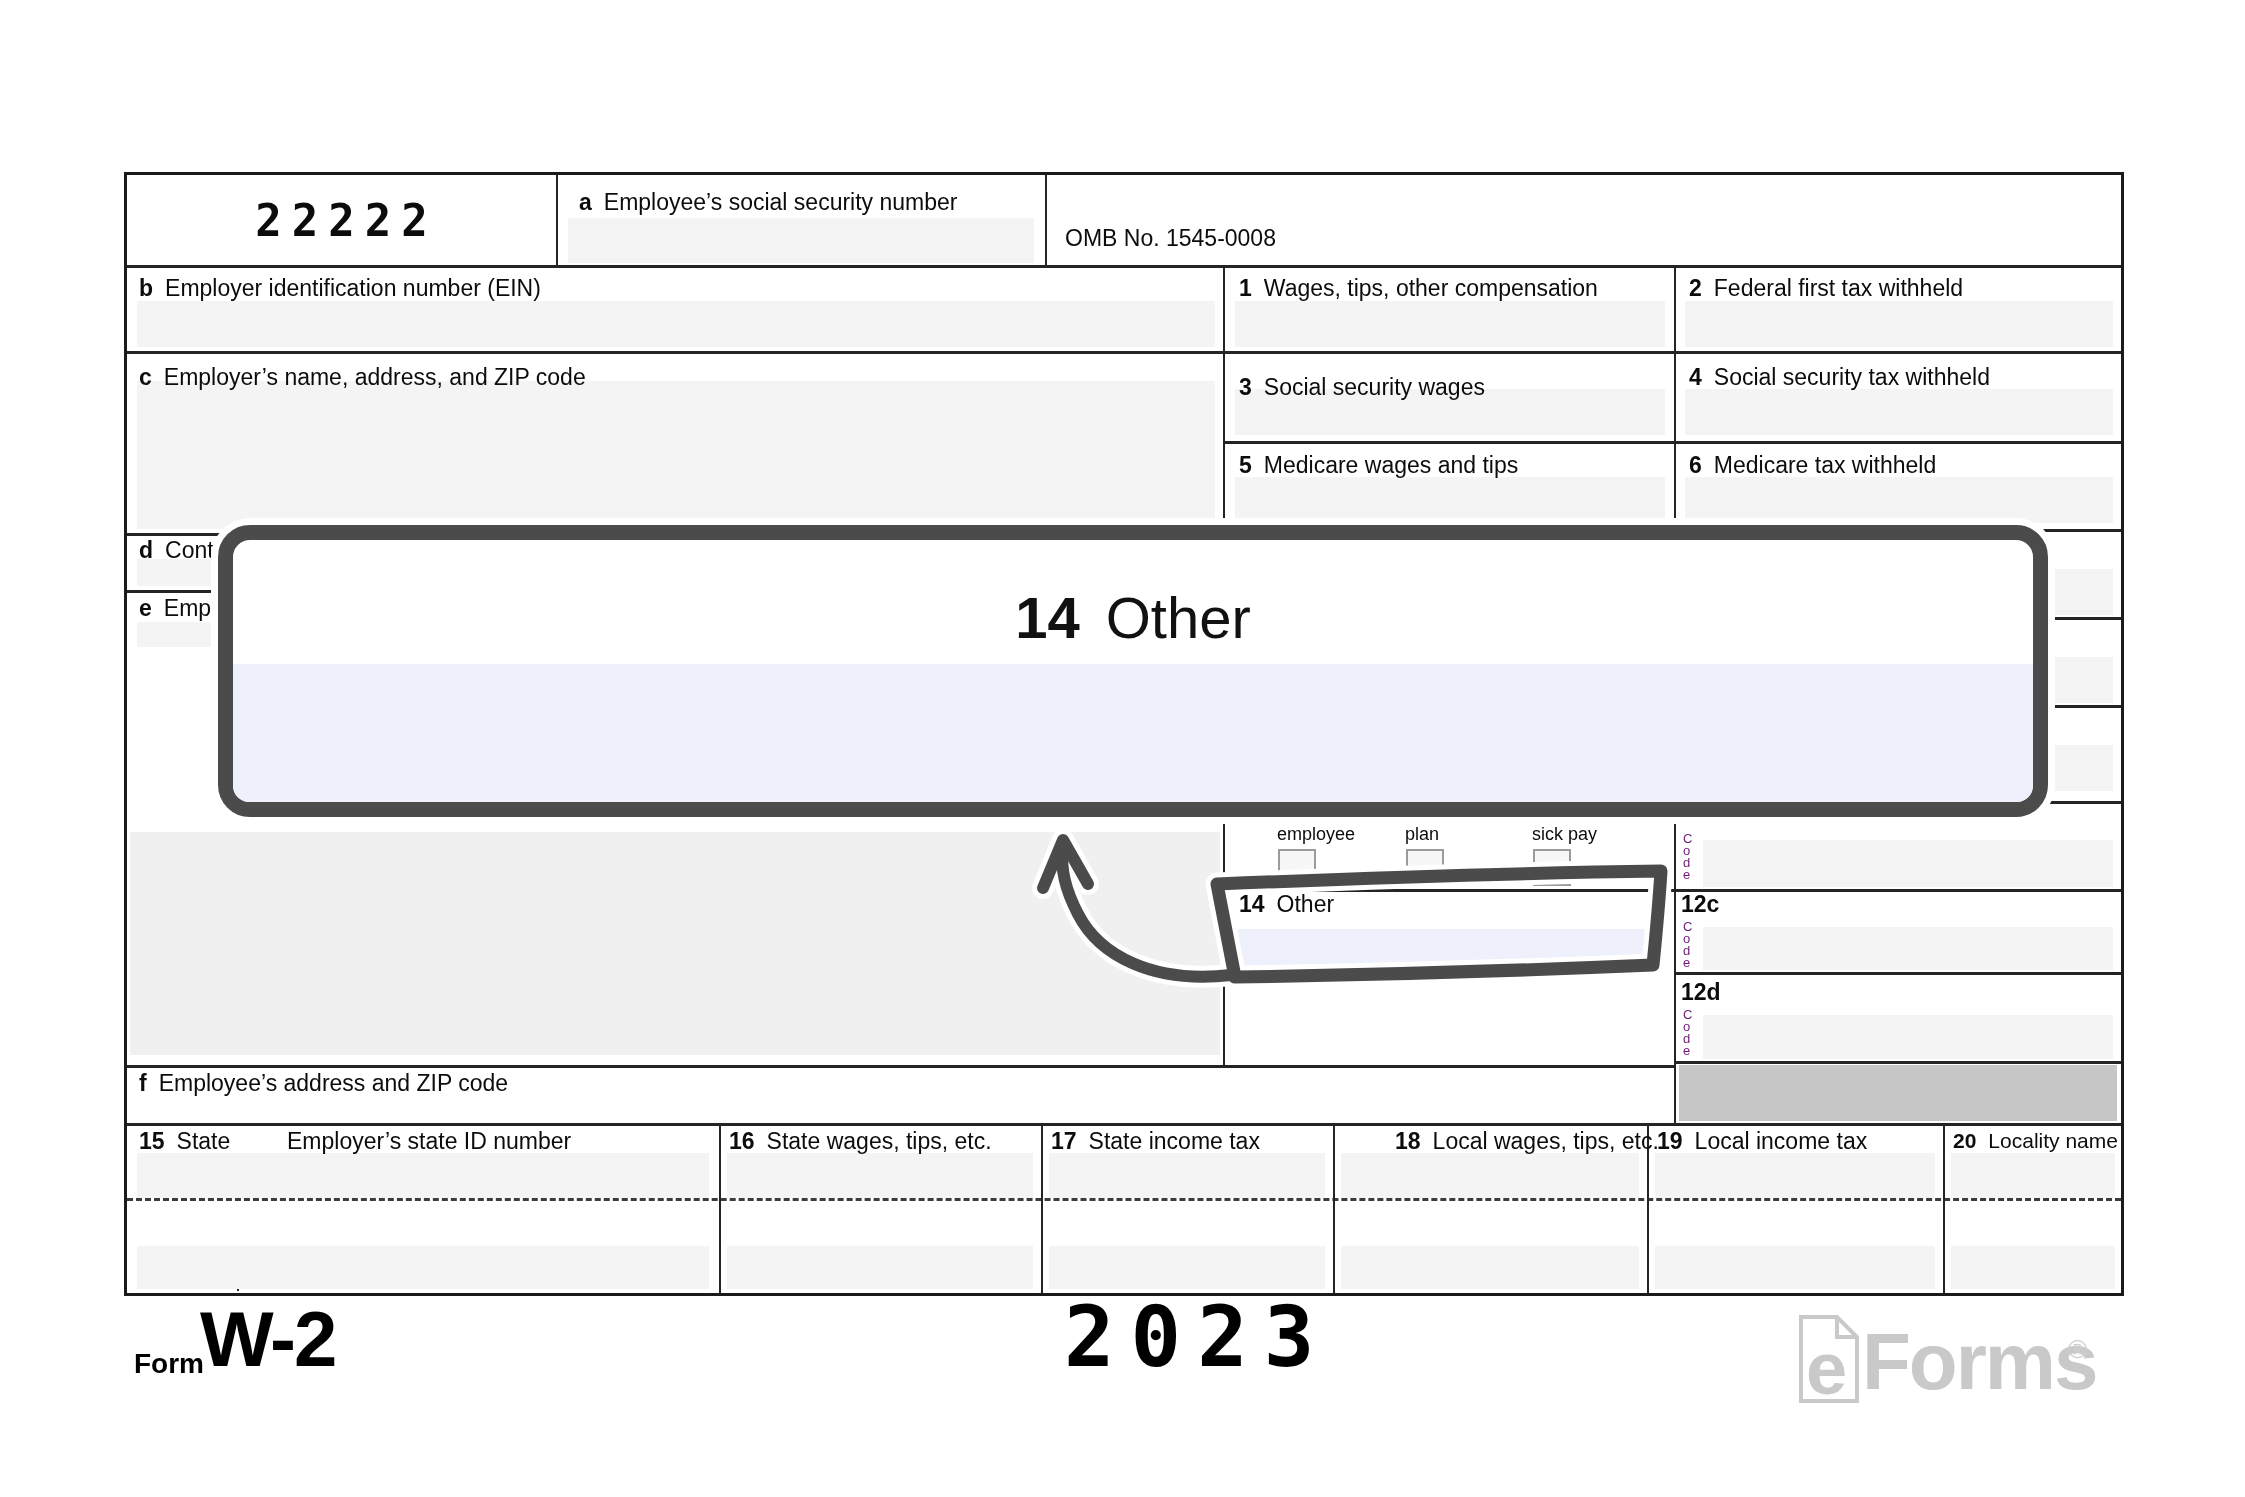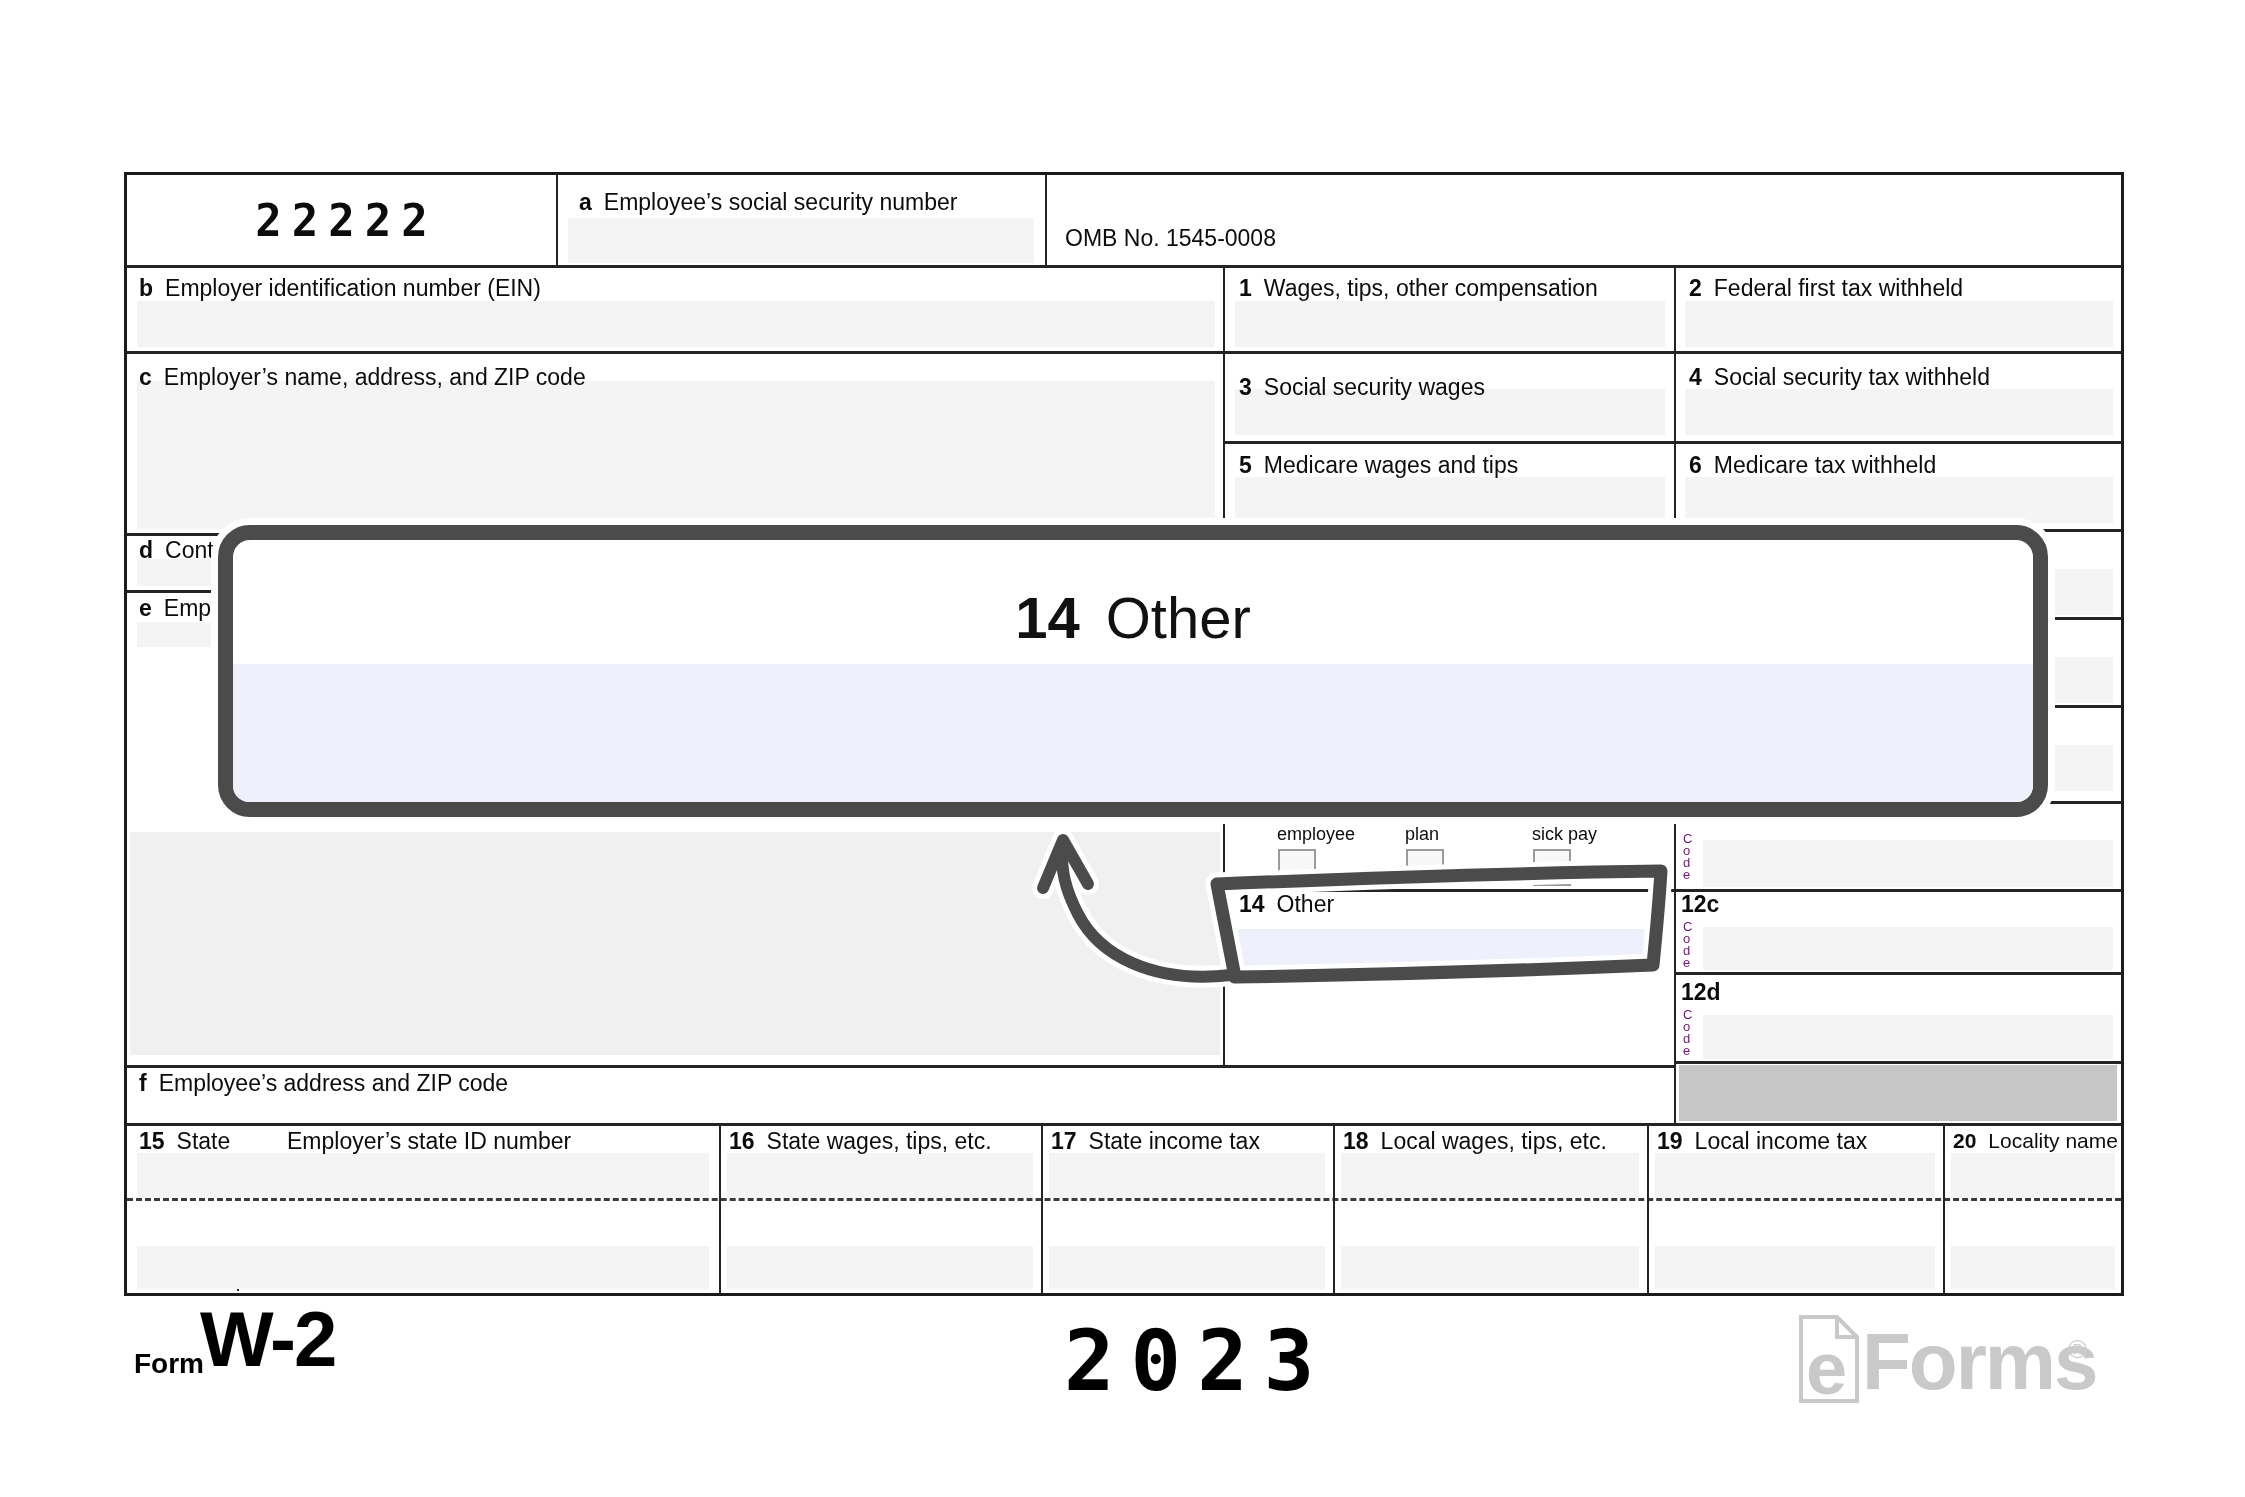--- a/index.html
+++ b/index.html
@@ -23,21 +23,21 @@
   .callout{position:absolute;left:218px;top:525px;width:1800px;height:262px;
            background:#ffffff;border:15px solid #4b4b4b;border-radius:32px;
            box-shadow:0 0 0 7px #ffffff;}
   .callout .lav{position:absolute;left:0;right:0;bottom:0;height:138px;background:#eef0fb;
                 border-radius:0 0 16px 16px;}
   .callout .biglabel{position:absolute;left:0;top:44px;width:100%;display:flex;
                      justify-content:center;align-items:baseline;font-size:58px;color:#111;}
   .callout .biglabel .n{font-weight:bold;margin-right:26px;}
   .annot{position:absolute;left:0;top:0;width:2245px;height:1497px;pointer-events:none;}
   .ft{position:absolute;font-weight:bold;color:#000;}
-  .ocr{font-family:"DejaVu Sans Mono","Liberation Mono",monospace;margin-top:24px;}
+  .ocr{font-family:"DejaVu Sans Mono","Liberation Mono",monospace;}
   .logoTxt{position:absolute;font-weight:bold;color:#c9c9c9;}
 </style>
 </head>
 <body>
 
 <div class="page">
 
   <div class="form">
 
     <div class="hl" style="left:0;width:1994px;top:90px"></div>
@@ -141,21 +141,21 @@
     <div class="codevert" style="left:1556px;top:658px">Code</div>
     <div class="lb" style="left:1554px;top:716px;font-weight:bold">12c</div>
     <div class="codevert" style="left:1556px;top:746px">Code</div>
     <div class="lb" style="left:1554px;top:804px;font-weight:bold">12d</div>
     <div class="codevert" style="left:1556px;top:834px">Code</div>
 
     <div class="lb" style="left:12px;top:953px"><span class="num">15</span><span>State</span></div>
     <div class="lb" style="left:160px;top:953px">Employer’s state ID number</div>
     <div class="lb" style="left:602px;top:953px"><span class="num">16</span><span>State wages, tips, etc.</span></div>
     <div class="lb" style="left:924px;top:953px"><span class="num">17</span><span>State income tax</span></div>
-    <div class="lb" style="left:1216px;top:953px"><span class="num">18</span><span>Local wages, tips, etc.</span></div>
+    <div class="lb" style="left:1268px;top:953px"><span class="num">18</span><span>Local wages, tips, etc.</span></div>
     <div class="lb" style="left:1530px;top:953px"><span class="num">19</span><span>Local income tax</span></div>
     <div class="lb" style="left:1826px;top:953px;font-size:21px"><span class="num">20</span><span>Locality name</span></div>
   </div>
 
   <div class="callout">
     <div class="lav"></div>
     <div class="biglabel">
       <span class="n">14</span>
       <span>Other</span>
     </div>

